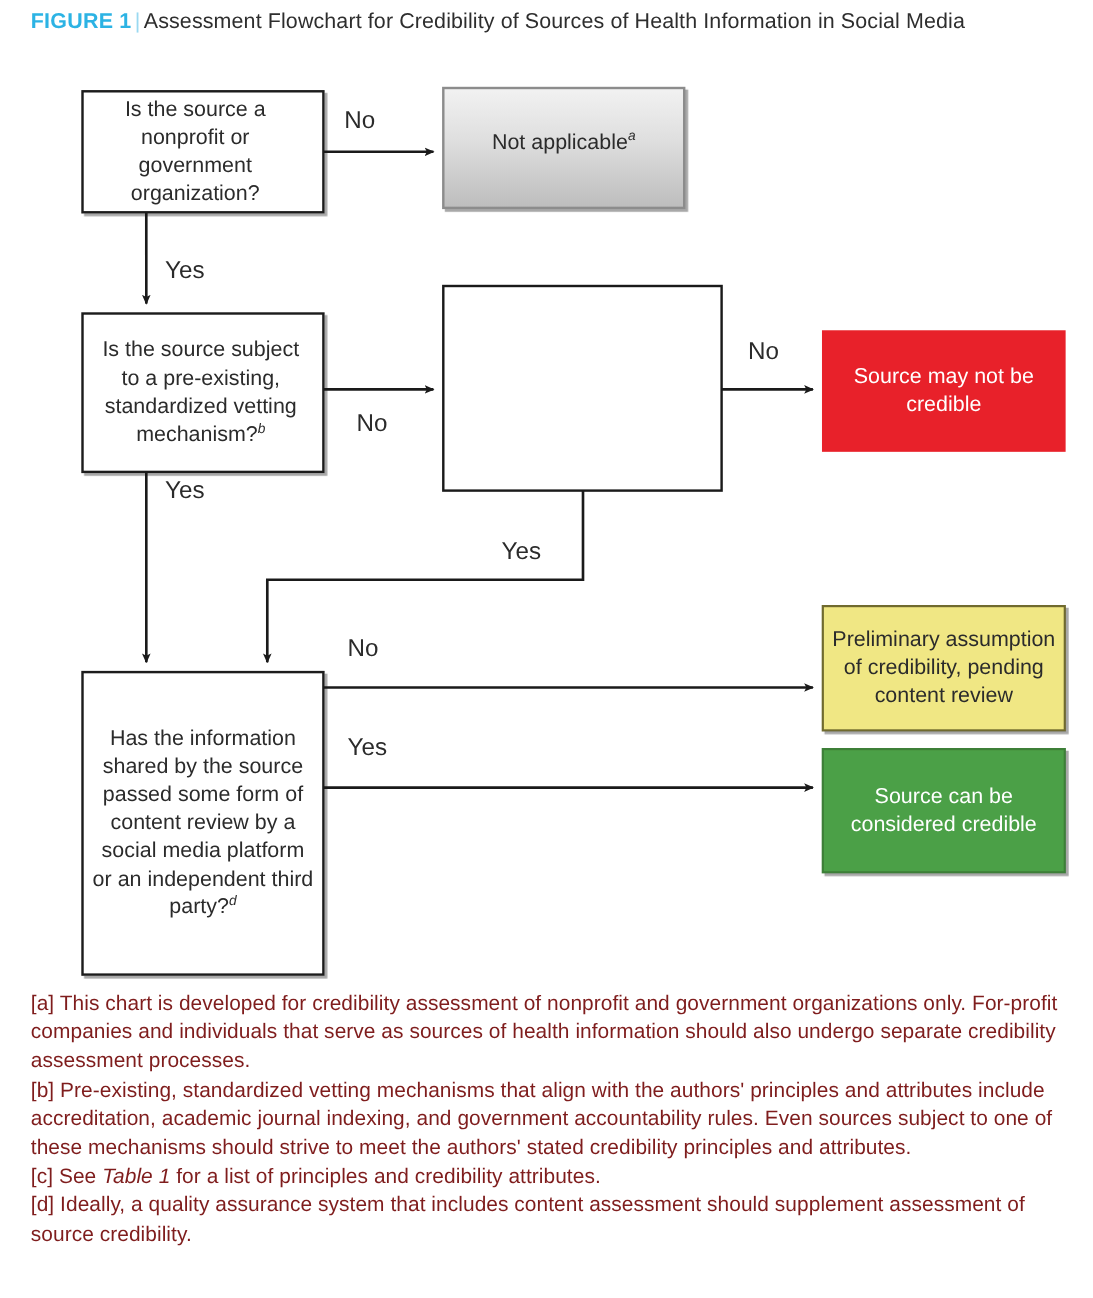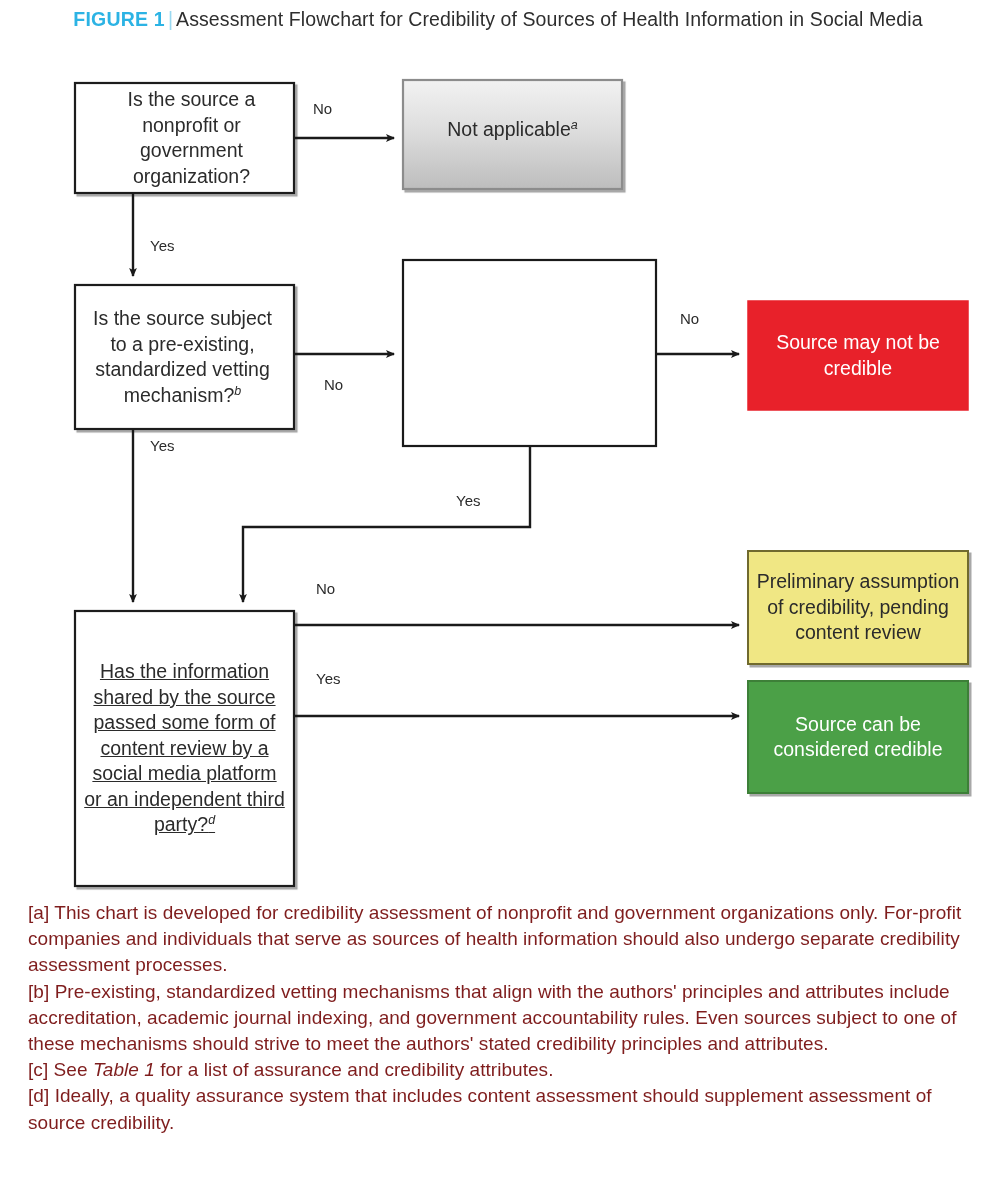--- a/index.html
+++ b/index.html
@@ -19,21 +19,20 @@
   
   .caption {
     position: absolute;
     left: 28px;
     top: 6px;
     width: 940px;
     font-size: 19.5px;
     line-height: 27px;
     letter-spacing: 0.1px;
     color: #2e2e2e;
-    text-align: center;
   }
   .caption .fig-label {
     font-weight: bold;
     color: #2cb3e4;
     letter-spacing: 0.2px;
   }
   .caption .sep {
     color: #9ad9f1;
     padding: 0 3px;
   }
@@ -67,21 +66,21 @@
   }
   .node-text sup {
     font-size: 12.5px;
     font-style: italic;
     vertical-align: super;
     line-height: 0;
   }
 
   .edge-label {
     position: absolute;
-    font-size: 15px;
+    font-size: 22px;
     line-height: 22px;
     color: #2b2b2b;
     white-space: nowrap;
   }
 
   
   .notes {
     position: absolute;
     left: 28px;
     top: 900px;
@@ -138,38 +137,38 @@
 
     <path d="M656,292 L739,292" fill="none" stroke="#1a1a1a" stroke-width="2.4" marker-end="url(#arrowhead)"></path>
 
     <path d="M530,384 L530,465 L243,465 L243,540" fill="none" stroke="#1a1a1a" stroke-width="2.4" marker-end="url(#arrowhead)"></path>
 
     <path d="M294,563 L739,563" fill="none" stroke="#1a1a1a" stroke-width="2.4" marker-end="url(#arrowhead)"></path>
 
     <path d="M294,654 L739,654" fill="none" stroke="#1a1a1a" stroke-width="2.4" marker-end="url(#arrowhead)"></path>
   </svg>
 
-  <div class="node-text" style="left:82px; top:21px; width:219px; height:110px;">
+  <div class="node-text" style="left:68px; top:21px; width:219px; height:110px;">
     <span><span>Is the source a nonprofit or government organization?</span></span>
   </div>
 
   <div class="node-text" style="left:403px; top:18px; width:219px; height:99px;">
     <span><span>Not applicable</span><sup>a</sup></span>
   </div>
 
   <div class="node-text" style="left:75px; top:223px; width:215px; height:144px;justify-content:center;">
     <span><span>Is the source subject to a pre-existing, standardized vetting mechanism?</span><sup>b</sup></span>
   </div>
 
 
   <div class="node-text bold-white" style="left:748px; top:239px; width:220px; height:109px;">
     <span><span>Source may not be credible</span></span>
   </div>
 
-  <div class="node-text" style="left:75px; top:549px; width:219px; height:275px;text-decoration:underline;">
+  <div class="node-text" style="left:75px; top:549px; width:219px; height:275px;">
     <span><span>Has the information shared by the source passed some form of content review by a social media platform or an independent third party?</span><sup>d</sup></span>
   </div>
 
   <div class="node-text" style="left:748px; top:489px; width:220px; height:113px;">
     <span><span>Preliminary assumption of credibility, pending content review</span></span>
   </div>
 
   <div class="node-text bold-white" style="left:748px; top:619px; width:220px; height:112px;">
     <span><span>Source can be considered credible</span></span>
   </div>
@@ -190,19 +189,19 @@
     <span>This chart is developed for credibility assessment of nonprofit and government organizations only. For-profit companies and individuals that serve as sources of health information should also undergo separate credibility assessment processes.</span>
   </p>
   <p>
     <span class="tag">[b]</span>
     <span>Pre-existing, standardized vetting mechanisms that align with the authors' principles and attributes include accreditation, academic journal indexing, and government accountability rules. Even sources subject to one of these mechanisms should strive to meet the authors' stated credibility principles and attributes.</span>
   </p>
   <p>
     <span class="tag">[c]</span>
     <span>See</span>
     <em>Table 1</em>
-    <span>for a list of assurance and credibility attributes.</span>
+    <span>for a list of principles and credibility attributes.</span>
   </p>
   <p>
     <span class="tag">[d]</span>
     <span>Ideally, a quality assurance system that includes content assessment should supplement assessment of source credibility.</span>
   </p>
 </div>
 
 </body></html>

